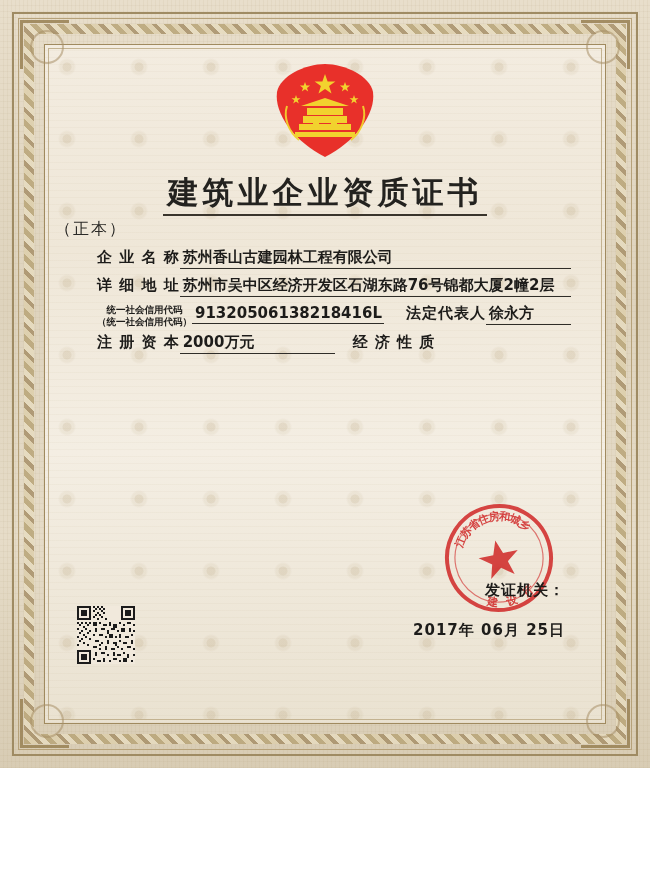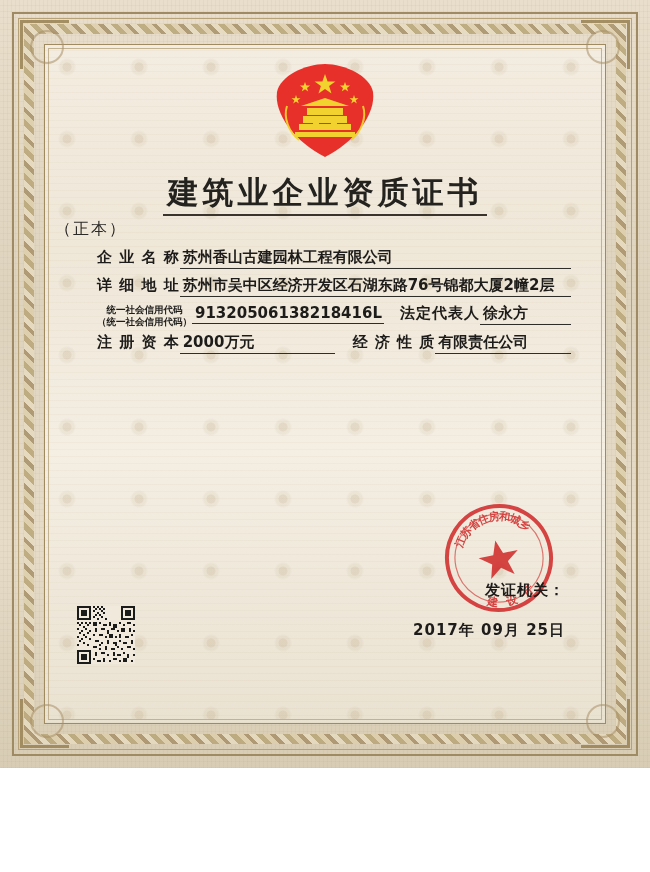--- a/index.html
+++ b/index.html
@@ -344,30 +344,29 @@
         <span class="lbl">详 细 地 址</span>
         <span class="val">苏州市吴中区经济开发区石湖东路76号锦都大厦2幢2层</span>
       </div>
 
       <div class="row">
         <span class="code-label">
           <span>统一社会信用代码</span><br>
           <span>（统一社会信用代码）</span>
         </span>
         <span class="val fixed">91320506138218416L</span>
-        <span class="lbl" style="margin-left:16px">法定代表人</span>
+        <span class="lbl" style="margin-left:22px">法定代表人</span>
         <span class="val">徐永方</span>
       </div>
 
       <div class="row">
         <span class="lbl">注 册 资 本</span>
         <span class="val" style="flex:0 0 150px">2000万元</span>
         <span class="gap"></span>
         <span class="lbl">经 济 性 质</span>
-        <span class="val">有限责任公司</span>
       </div>
 
 
     </div>
 
     <div class="seal">
       <svg viewBox="0 0 112 112" width="112" height="112">
         <circle cx="56" cy="56" r="52" fill="none" stroke="#cf2020" stroke-width="4"></circle>
         <circle cx="56" cy="56" r="44" fill="none" stroke="#cf2020" stroke-width="1.2" opacity=".7"></circle>
         <polygon fill="#cf2020" points="56,38 61,52 76,52 64,61 68,75 56,66 44,75 48,61 36,52 51,52"></polygon>
@@ -384,21 +383,21 @@
           <text x="56" y="104" text-anchor="middle" transform="rotate(-5 56 56)">设</text>
           <text x="56" y="104" text-anchor="middle" transform="rotate(-30 56 56)">厅</text>
         </g>
       </svg>
     </div>
 
     <div class="issuer">发证机关：</div>
 
     <div class="date">
       <span>2017</span><span>年</span>
-      <span>09</span><span>月</span>
+      <span>06</span><span>月</span>
       <span>25</span><span>日</span>
     </div>
 
 
     <div class="qr">
       <svg viewBox="0 0 29 29" width="58" height="58" shape-rendering="crispEdges">
         <rect width="29" height="29" fill="#f1e9dc"></rect>
         <g fill="#1b1b1b">
           <rect x="0" y="0" width="7" height="1"></rect>
             <rect x="0" y="6" width="7" height="1"></rect>

